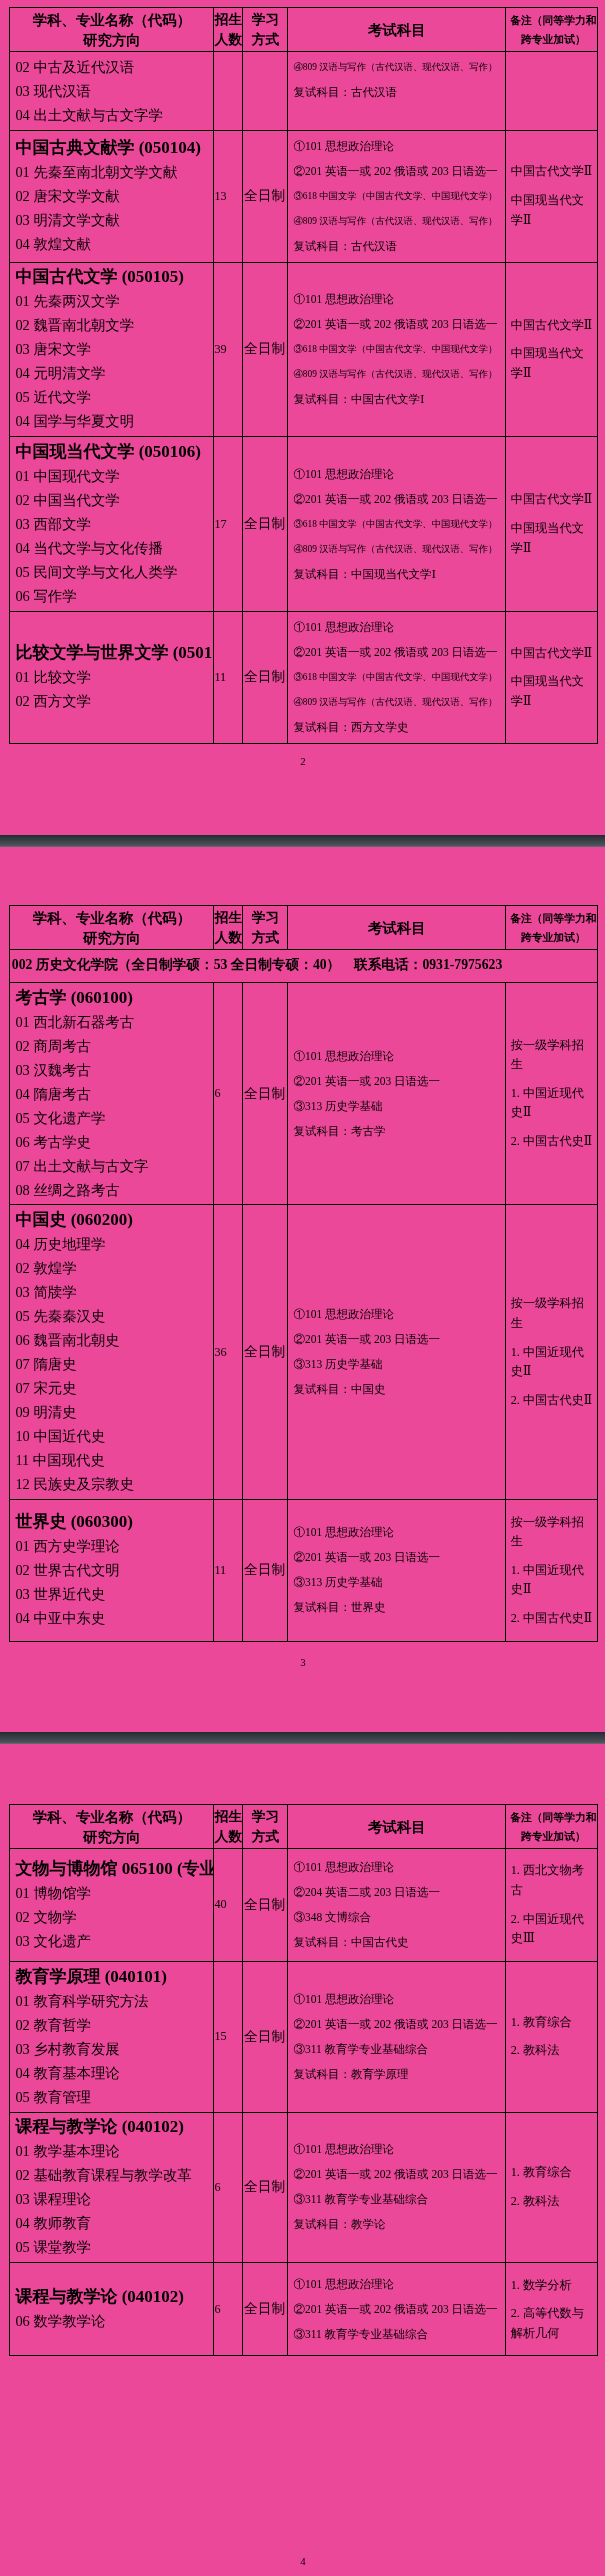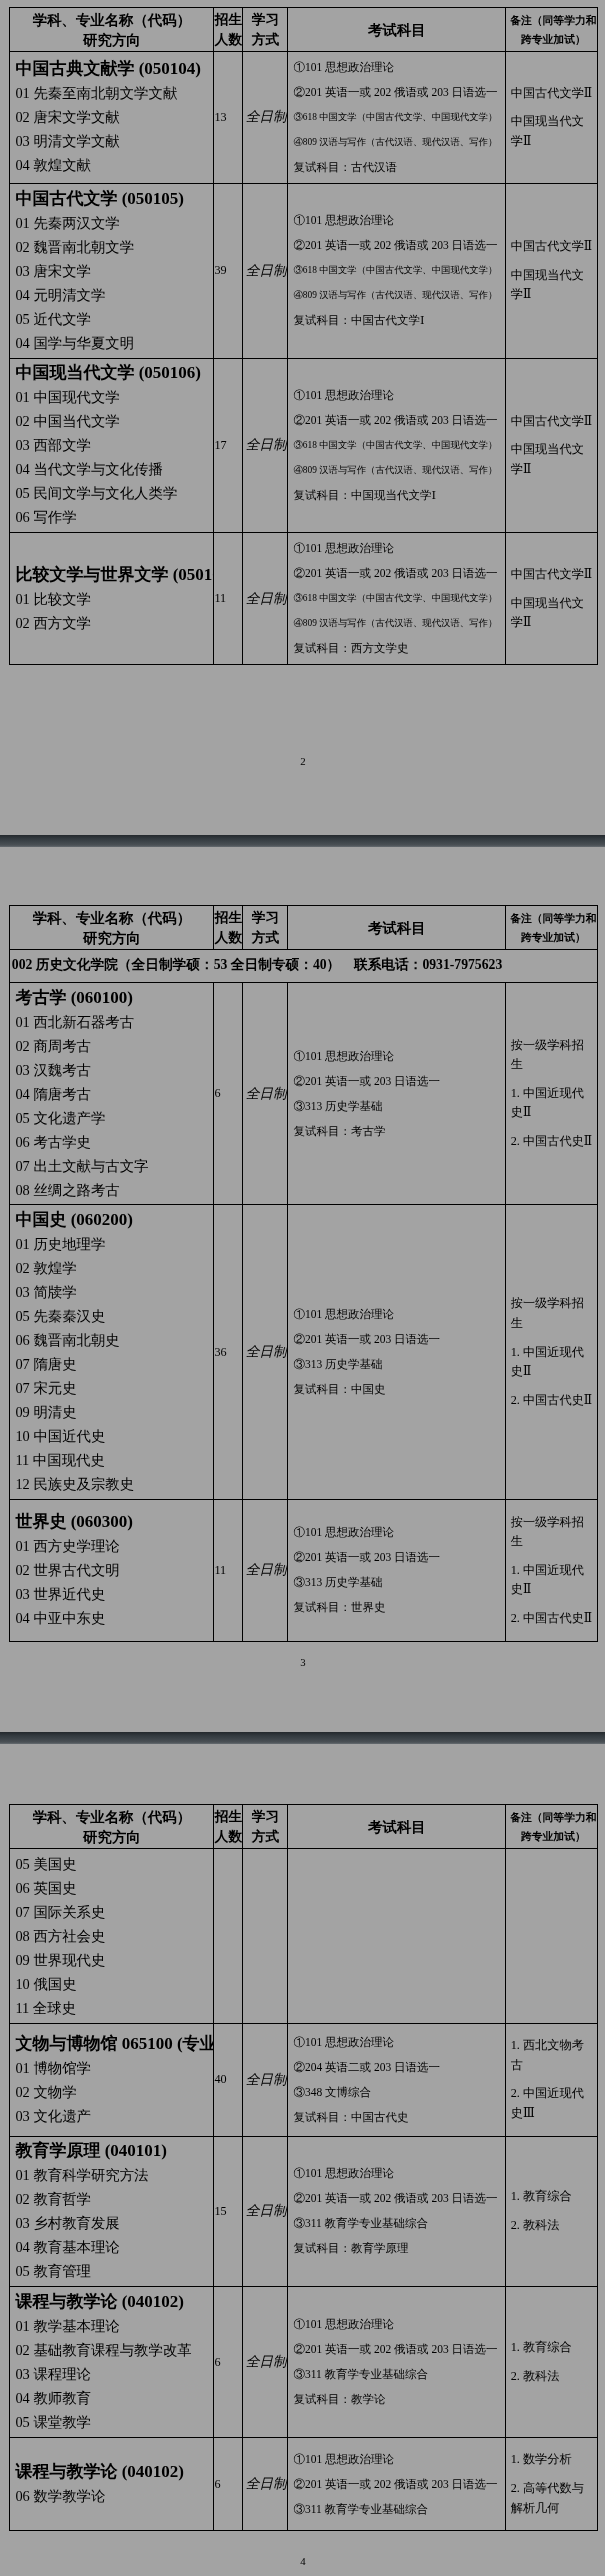--- a/index.html
+++ b/index.html
@@ -2,21 +2,21 @@
 <html style="font-size:11.5px"><head>
 <meta charset="utf-8">
 <style>
   html,body{margin:0;padding:0;}
   body{
     width:606px;
     background:#ffffff;
     color:#000;
     font-family:"Liberation Serif","DejaVu Serif",serif;
   }
-  .page{position:relative;width:606px;overflow:hidden;background:#a3a3a3;}
+  .page{position:relative;width:606px;overflow:hidden;background:#ec4899;}
   .page-1{height:835px;}
   .page-2{height:885px;}
   .page-3{height:832px;}
   .sep{
     height:12.2px;width:606px;
     background:linear-gradient(180deg,#24292d 0%,#333a3f 30%,#3d4449 55%,#4b5156 85%,#666c71 100%);
   }
   .sheet{margin-left:9.4px;width:588px;}
   .page-1 .sheet{padding-top:7.2px;}
   .page-2 .sheet{padding-top:58px;}
@@ -33,21 +33,21 @@
 
   .section-row td{
     font-weight:bold;font-size:13.7px;text-align:left;padding:6.5px 1.4px;line-height:18.7px;
   }
 
   .cell-name{padding-left:5px;text-align:left;}
   .cell-name .title{font-weight:bold;font-size:17px;line-height:24px;white-space:nowrap;}
   .cell-name .line{font-size:14.4px;line-height:24px;white-space:nowrap;}
 
   .cell-quota{font-size:12.2px;}
-  .cell-mode{text-align:right;font-size:13.7px;padding:2.9px 0.7px;font-style:italic;}
+  .cell-mode{text-align:left;font-size:13.7px;padding:2.9px 0.7px;}
 
   .cell-exams{padding-left:5px;text-align:left;}
   .cell-exams .line{font-size:11.5px;line-height:25px;white-space:nowrap;}
   .cell-exams .line.fit{font-size:9.4px;}
 
   .cell-remark{padding-left:4.3px;padding-right:5px;text-align:left;}
   .cell-remark .line{font-size:12.2px;line-height:19.4px;margin:9.4px 0;}
 
   .row-cont td{vertical-align:top;}
 
@@ -78,20 +78,38 @@
 研究方向</td>
           <td class="th2">招生
 人数</td>
           <td class="th3">学习
 方式</td>
           <td class="th4">考试科目</td>
           <td class="th5">备注（同等学力和
 跨专业加试）</td>
         </tr>
 
+        <tr class="row-cont">
+          <td class="cell-name">
+            <div>
+                <div class="line">02 中古及近代汉语</div>
+                <div class="line">03 现代汉语</div>
+                <div class="line">04 出土文献与古文字学</div>
+              </div>
+          </td>
+          <td class="cell-quota"></td>
+          <td class="cell-mode"></td>
+          <td class="cell-exams">
+            <div>
+                <div class="line fit">④809 汉语与写作（古代汉语、现代汉语、写作）</div>
+                <div class="line">复试科目：古代汉语</div>
+              </div>
+          </td>
+          <td class="cell-remark"></td>
+        </tr>
 
         <tr>
           <td class="cell-name">
             <div class="title">中国古典文献学 (050104)</div>
             <div>
                 <div class="line">01 先秦至南北朝文学文献</div>
                 <div class="line">02 唐宋文学文献</div>
                 <div class="line">03 明清文学文献</div>
                 <div class="line">04 敦煌文献</div>
               </div>
@@ -268,21 +286,21 @@
                 <div class="line">1. 中国近现代史Ⅱ</div>
                 <div class="line">2. 中国古代史Ⅱ</div>
               </div>
           </td>
         </tr>
 
         <tr>
           <td class="cell-name">
             <div class="title">中国史 (060200)</div>
             <div>
-                <div class="line">01 历史地理学</div>
+                <div class="line">04 历史地理学</div>
                 <div class="line">02 敦煌学</div>
                 <div class="line">03 简牍学</div>
                 <div class="line">05 先秦秦汉史</div>
                 <div class="line">06 魏晋南北朝史</div>
                 <div class="line">07 隋唐史</div>
                 <div class="line">07 宋元史</div>
                 <div class="line">09 明清史</div>
                 <div class="line">10 中国近代史</div>
                 <div class="line">11 中国现代史</div>
                 <div class="line">12 民族史及宗教史</div>
@@ -359,37 +377,20 @@
 研究方向</td>
           <td class="th2">招生
 人数</td>
           <td class="th3">学习
 方式</td>
           <td class="th4">考试科目</td>
           <td class="th5">备注（同等学力和
 跨专业加试）</td>
         </tr>
 
-        <tr class="row-cont">
-          <td class="cell-name">
-            <div>
-                <div class="line">05 美国史</div>
-                <div class="line">06 英国史</div>
-                <div class="line">07 国际关系史</div>
-                <div class="line">08 西方社会史</div>
-                <div class="line">09 世界现代史</div>
-                <div class="line">10 俄国史</div>
-                <div class="line">11 全球史</div>
-              </div>
-          </td>
-          <td class="cell-quota"></td>
-          <td class="cell-mode"></td>
-          <td class="cell-exams"></td>
-          <td class="cell-remark"></td>
-        </tr>
 
         <tr>
           <td class="cell-name">
             <div class="title">文物与博物馆 065100 (专业硕士)</div>
             <div>
                 <div class="line">01 博物馆学</div>
                 <div class="line">02 文物学</div>
                 <div class="line">03 文化遗产</div>
               </div>
           </td>

